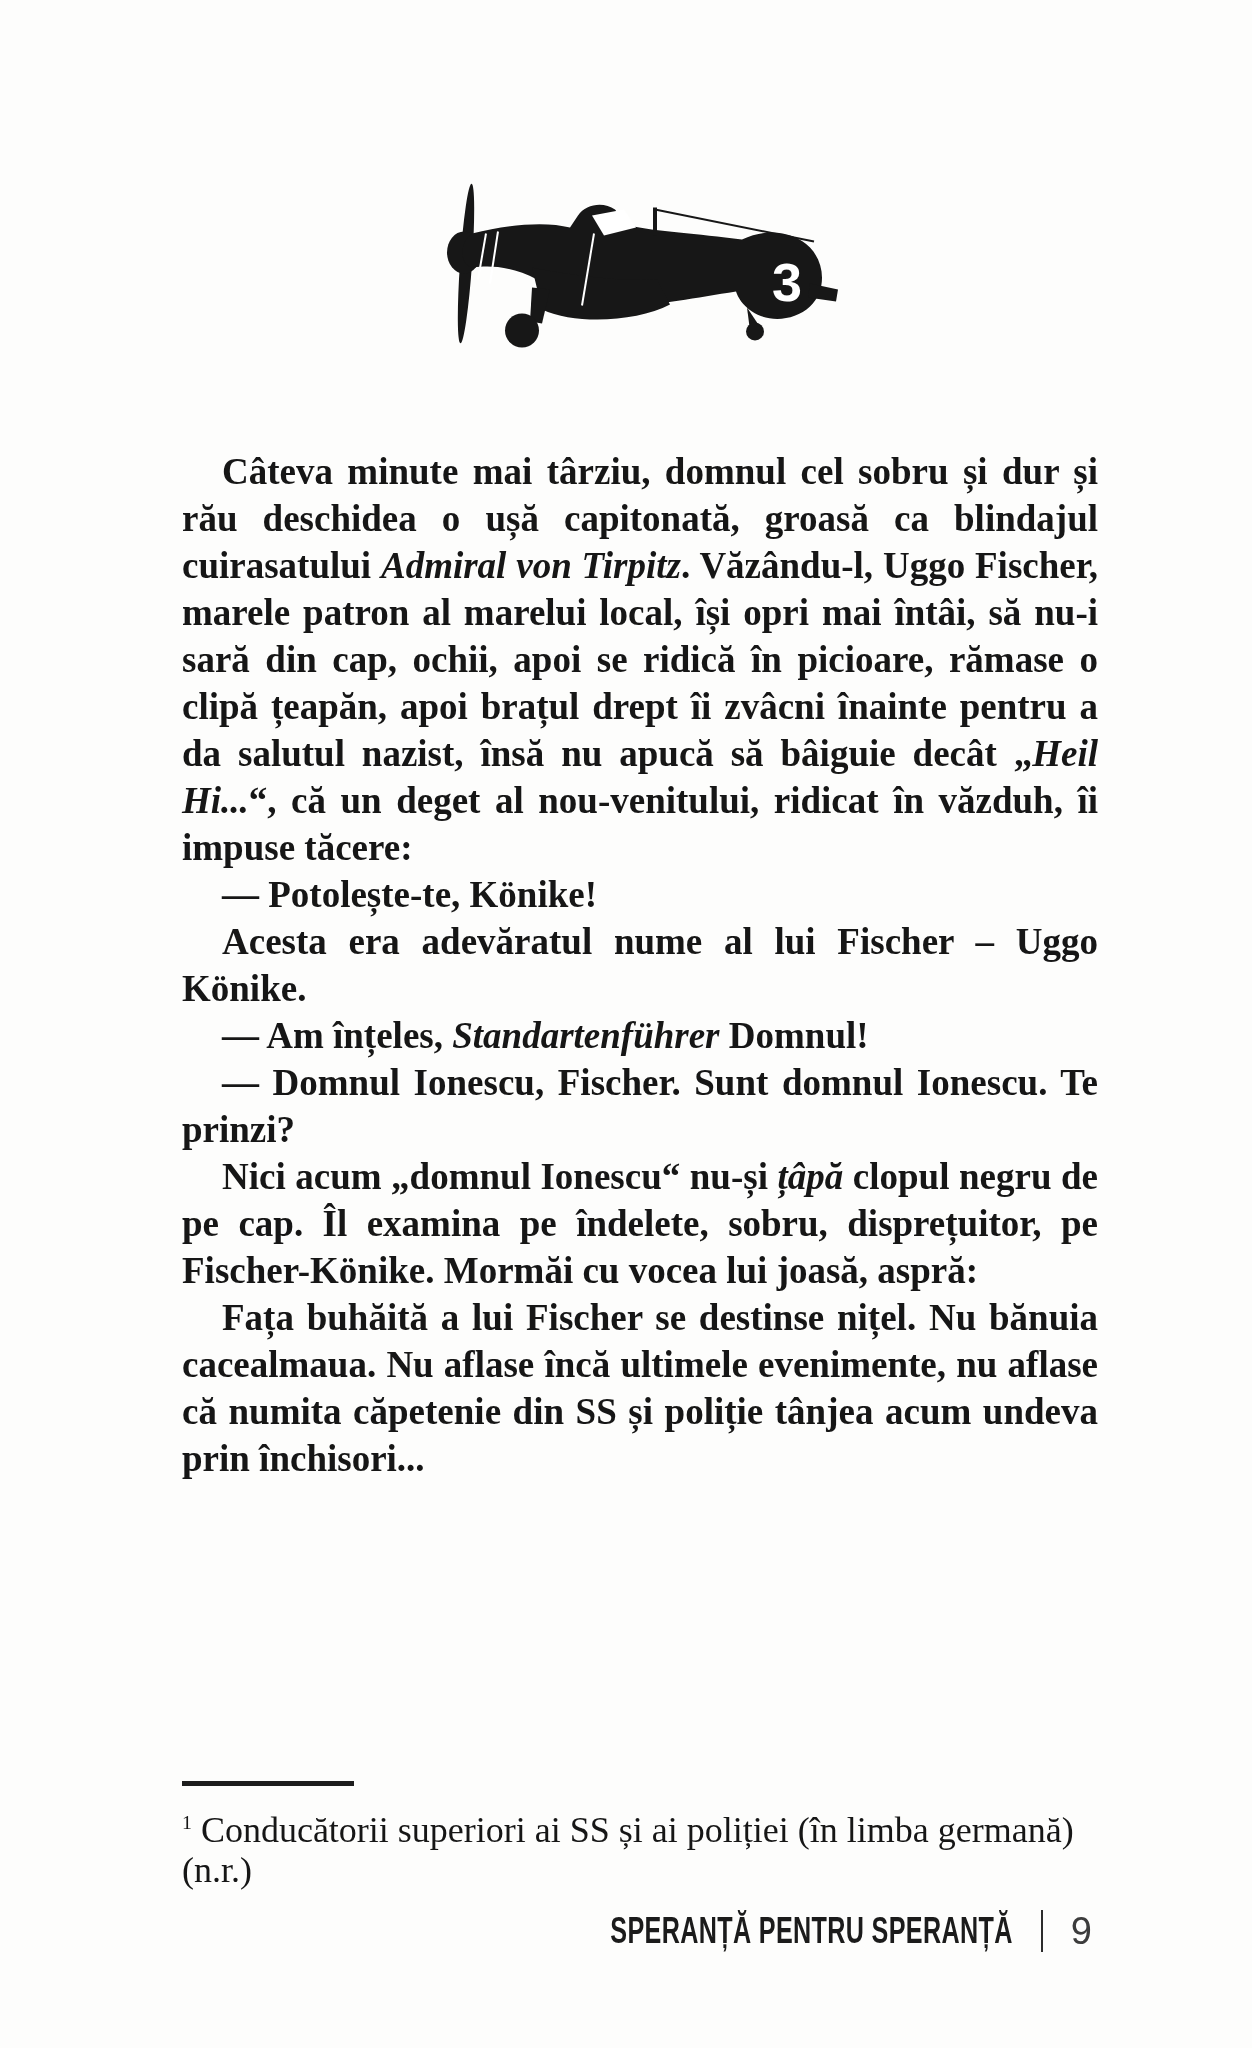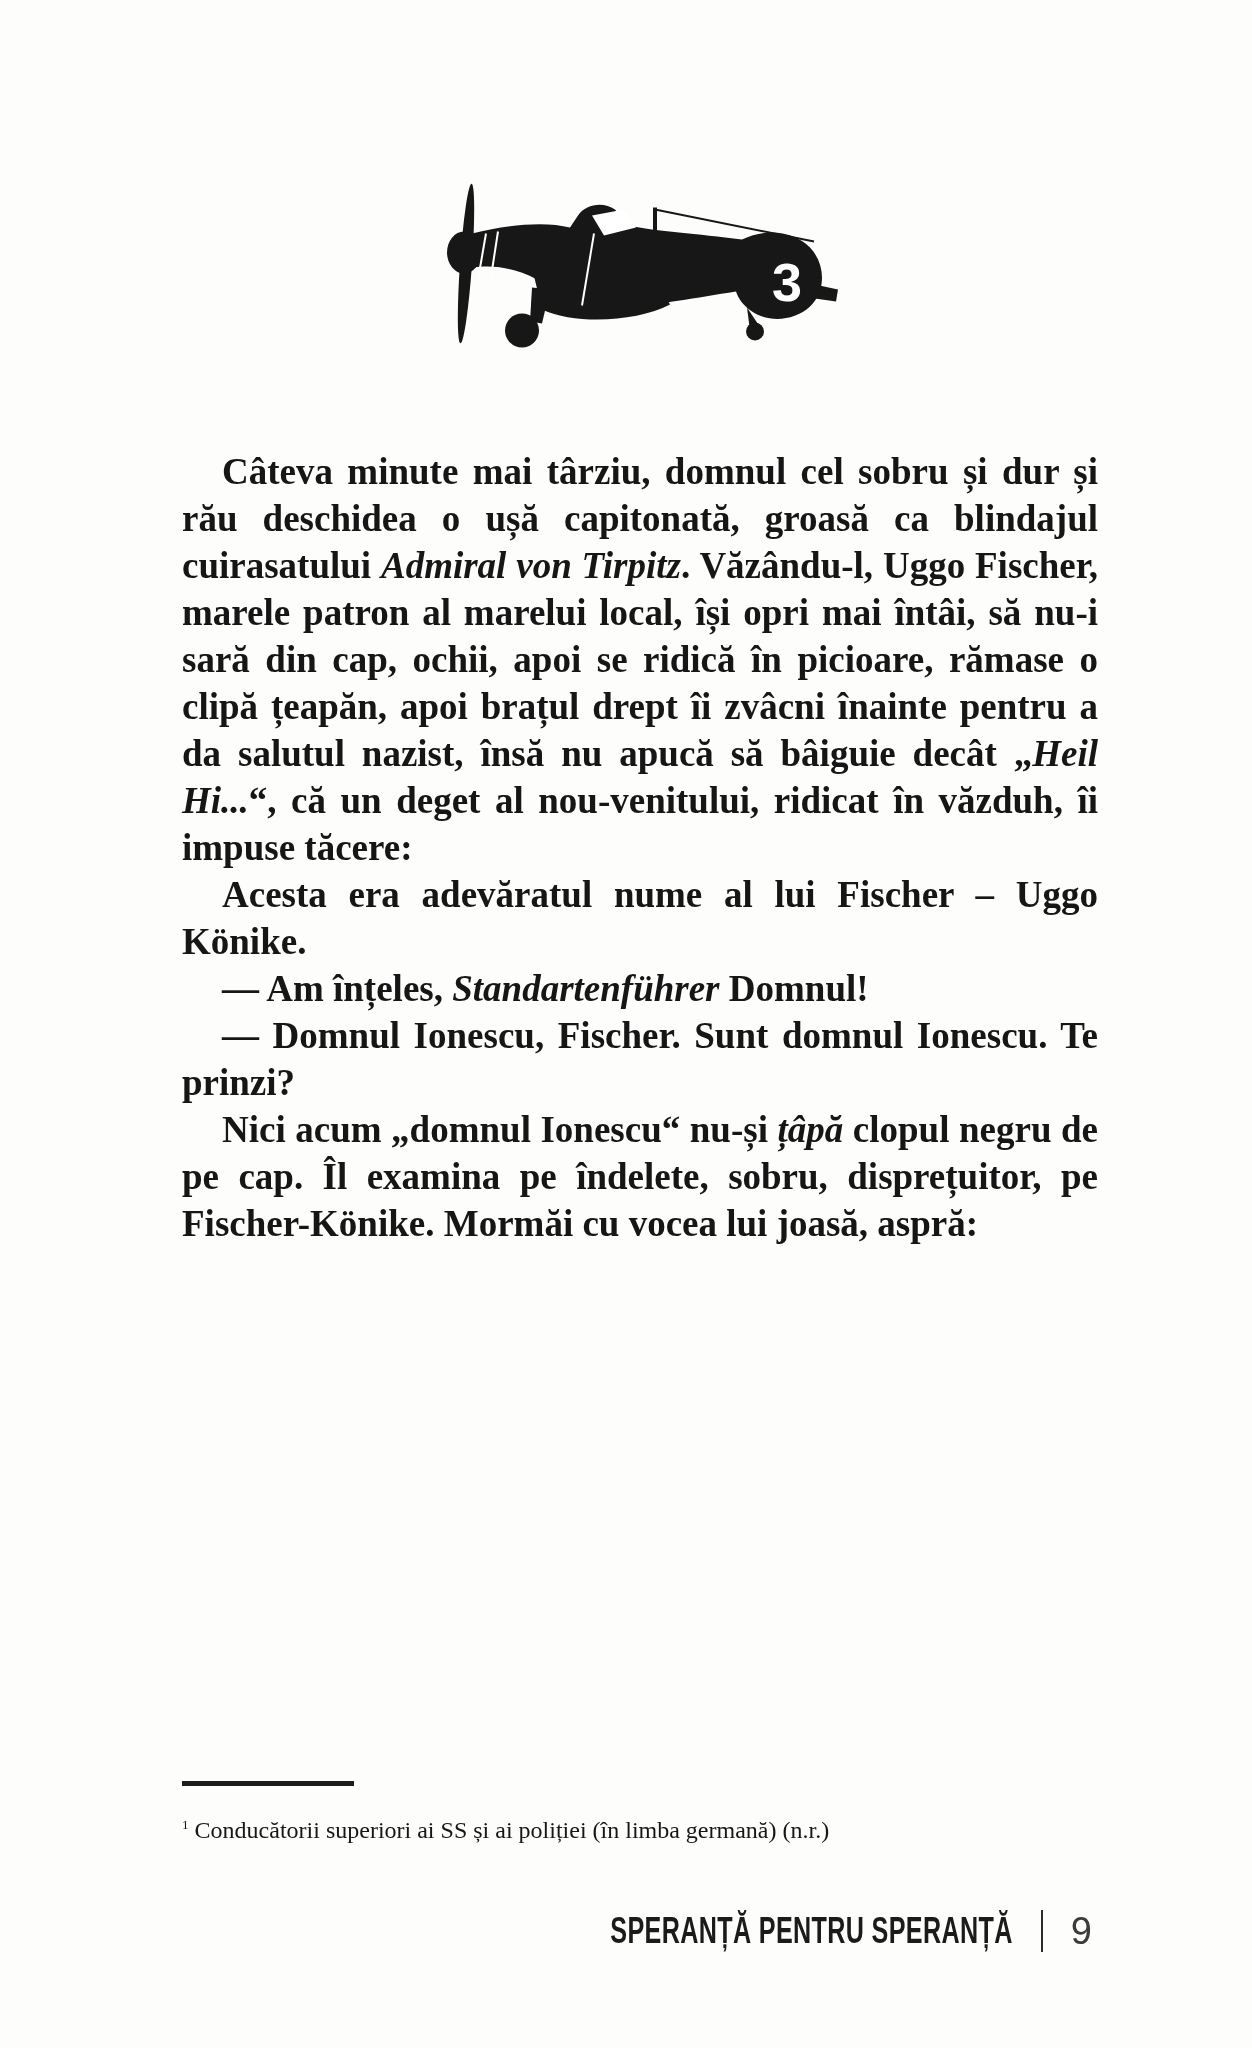--- a/index.html
+++ b/index.html
@@ -21,21 +21,21 @@
   }
   .body-text p{margin:0;text-indent:40px;font-weight:bold;}
   .it{font-style:italic;}
   sup.sup{font-size:0.55em;vertical-align:super;line-height:0;}
   .footnote-rule{
     position:absolute;left:182px;top:1781px;width:172px;height:5px;
     background:#1d1d1d;
   }
   .footnote-text{
     position:absolute;left:182px;top:1810px;width:930px;
-    font-size:24px;line-height:40px;text-align:left;
+    font-size:36px;line-height:40px;text-align:left;
   }
   .page-footer{
     position:absolute;right:160px;top:1908px;height:46px;
     display:flex;align-items:center;gap:28px;
   }
   .running-title{
     font-family:"Liberation Sans","DejaVu Sans",sans-serif;
     font-weight:700;font-size:37px;letter-spacing:0.5px;
     color:#1b1b1b;white-space:nowrap;
     transform:scaleX(0.68);transform-origin:right center;
@@ -94,24 +94,26 @@
     </g>
 
     <polygon points="150,76 182,70 194,88 162,96" fill="#ffffff"></polygon>
 
     <text x="345" y="161" text-anchor="middle" font-size="54" font-weight="bold" font-family="Liberation Sans, DejaVu Sans, sans-serif" fill="#ffffff">3</text>
   </svg>
 </div>
 
 <div class="body-text">
     <p><span>Câteva minute mai târziu, domnul cel sobru și dur și rău deschidea o ușă capitonată, groasă ca blindajul cuirasatului </span><span class="it">Admiral von Tirpitz</span><span>. Văzându-l, Uggo Fischer, marele patron al marelui local, își opri mai întâi, să nu-i sară din cap, ochii, apoi se ridică în picioare, rămase o clipă țeapăn, apoi brațul drept îi zvâcni înainte pentru a da salutul nazist, însă nu apucă să bâiguie decât „</span><span class="it">Heil Hi...</span><span>“, că un deget al nou-venitului, ridicat în văzduh, îi impuse tăcere:</span></p>
+    <p><span>— Potolește-te, Könike!</span></p>
     <p><span>Acesta era adevăratul nume al lui Fischer – Uggo Könike.</span></p>
     <p><span>— Am înțeles, </span><span class="it">Standartenführer</span><span> Domnul!</span></p>
     <p><span>— Domnul Ionescu, Fischer. Sunt domnul Ionescu. Te prinzi?</span></p>
     <p><span>Nici acum „domnul Ionescu“ nu-și </span><span class="it">țâpă</span><span> clopul negru de pe cap. Îl examina pe îndelete, sobru, disprețuitor, pe Fischer-Könike. Mormăi cu vocea lui joasă, aspră:</span></p>
+    <p><span>Fața buhăită a lui Fischer se destinse nițel. Nu bănuia cacealmaua. Nu aflase încă ultimele evenimente, nu aflase că numita căpetenie din SS și poliție tânjea acum undeva prin închisori...</span></p>
   </div>
 
 <div class="footnote-rule"></div>
 <div class="footnote-text"><sup class="sup">1</sup><span> Conducătorii superiori ai SS și ai poliției (în limba germană) (n.r.)</span></div>
 
 <div class="page-footer">
   <span class="running-title">SPERANȚĂ PENTRU SPERANȚĂ</span>
   <span class="footer-divider"></span>
   <span class="page-number">9</span>
 </div>

